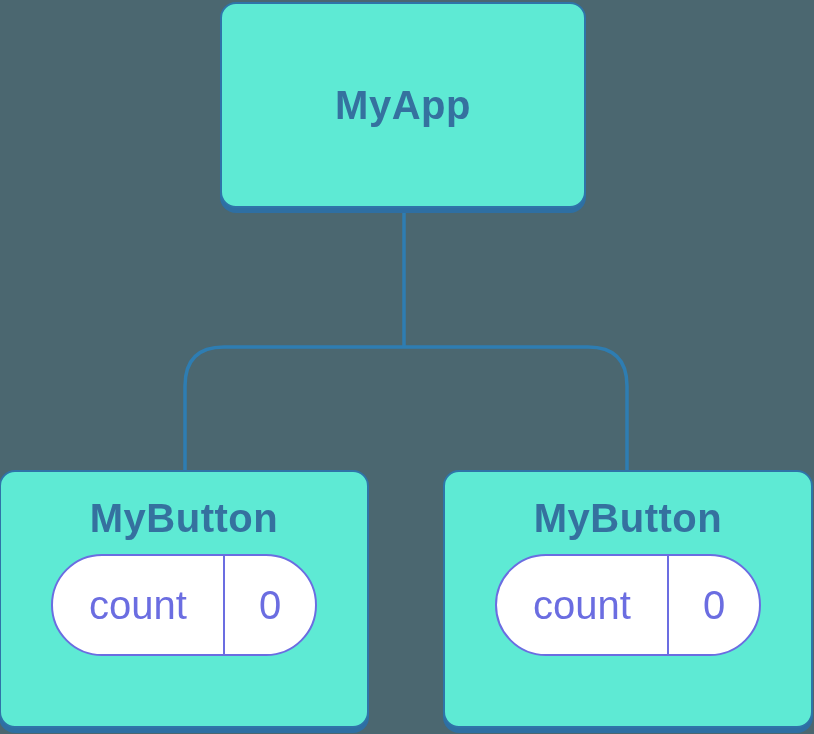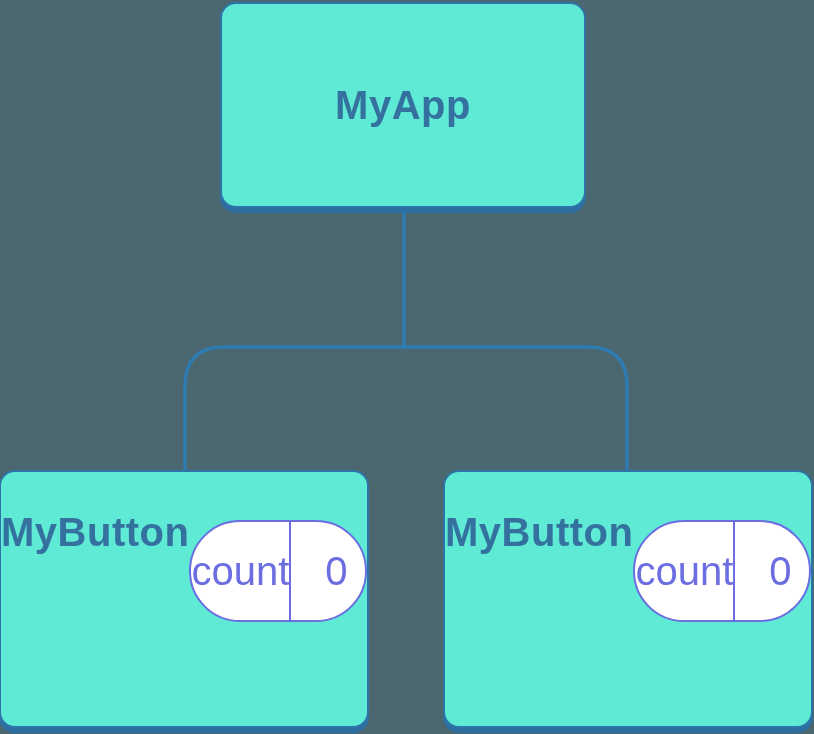--- a/index.html
+++ b/index.html
@@ -49,22 +49,23 @@
     height: 206px;
     display: flex;
     align-items: center;
     justify-content: center;
   }
   .child-node {
     top: 470px;
     width: 370px;
     height: 258px;
     display: flex;
-    flex-direction: row;
-    padding-top: 36px;
+    flex-direction: column;
+    align-items: center;
+    padding-top: 22px;
   }
   .child-left  { left: -1px; }
   .child-right { left: 443px; }
   .state-pill {
     margin-top: 12px;
     width: 266px;
     height: 102px;
     border: 2px solid var(--state-accent, #6B6DE1);
     border-radius: 51px;
     box-sizing: border-box;

